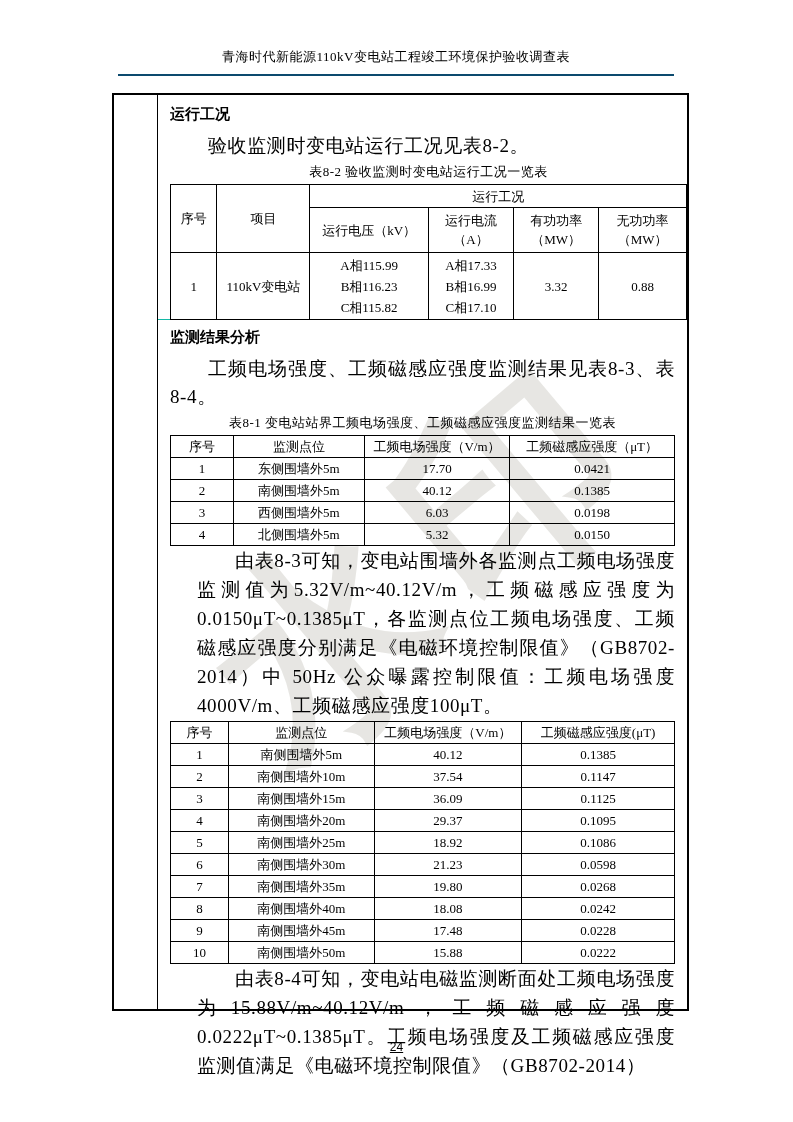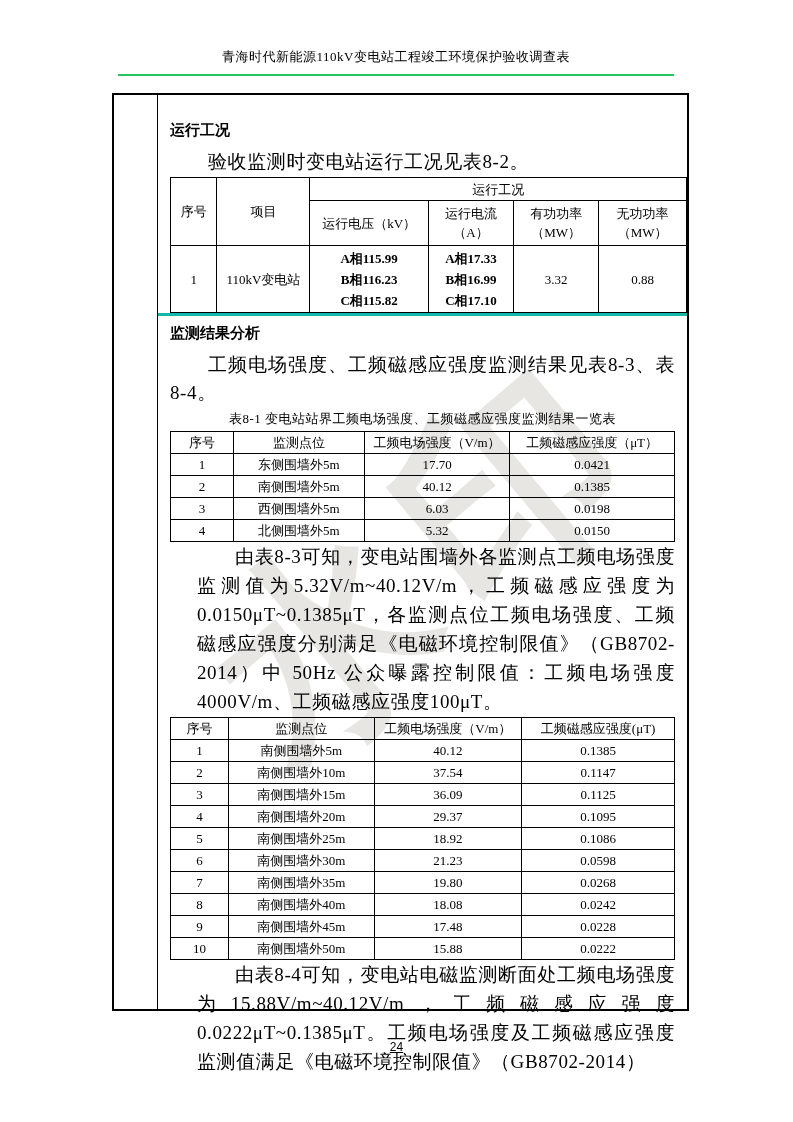--- a/index.html
+++ b/index.html
@@ -8,21 +8,21 @@
     width:793px; height:1122px;
     background:#ffffff;
     font-family:"Liberation Serif","DejaVu Serif",serif;
     color:#000;
     overflow:hidden;
   }
   
   .doc-header {
     position:absolute; left:118px; top:48px; width:556px;
     text-align:center;
-    border-bottom:2px solid #22c55e;
+    border-bottom:2px solid #0c4a6e;
     padding-bottom:8px;
     font-size:13px;
     letter-spacing:0.5px;
     z-index:2;
   }
   
   .watermark {
     position:absolute; left:150px; top:300px;
     width:560px; height:520px;
     display:flex; align-items:center; justify-content:center;
@@ -40,23 +40,22 @@
     width:577px; height:918px;
     border:2px solid #000;
     display:flex;
     box-sizing:border-box;
     z-index:1;
   }
   .left-col { width:44px; border-right:1px solid #000; box-sizing:border-box; }
   .main-col { flex:1; display:flex; flex-direction:column; box-sizing:border-box; }
   .sec1 {
     height:225px; box-sizing:border-box;
-    border-bottom:3px solid #14b8a6;
+    border-bottom:1px solid #14b8a6;
     padding:8px 0 0 12px;
-    margin-top:16px;
   }
   .sec2 { flex:1; padding:6px 12px 0 12px; box-sizing:border-box; }
   .sec-heading { font-size:15px; font-weight:bold; margin:2px 0 8px 0; }
   .para {
     font-size:19px; line-height:28px;
     text-indent:2em; text-align:justify;
     letter-spacing:0.6px;
     margin:0 0 1px 0;
   }
   .para.tall { line-height:29px;margin-left:27px; }
@@ -68,21 +67,21 @@
     text-align:center; vertical-align:middle;
     padding:1px 2px; line-height:19px;
     overflow:hidden;
   }
   
   .t2 col.c-idx{width:9%;} .t2 col.c-prj{width:18%;} .t2 col.c-v{width:23%;}
   .t2 col.c-a{width:16.5%;} .t2 col.c-p{width:16.5%;} .t2 col.c-q{width:17%;}
   .t2 .group-row th { height:20px; }
   .t2 .sub-row th { height:42px; }
   .t2 .data-row td { height:64px; }
-  .cell-lines div { line-height:21px;font-weight:bold; }
+  .cell-lines div { line-height:21px; }
   
   .t3 th:nth-child(1), .t3 td:nth-child(1) { width:12%; }
   .t3 th:nth-child(2), .t3 td:nth-child(2) { width:26%; }
   .t3 th:nth-child(3), .t3 td:nth-child(3) { width:29%; }
   .t3 th:nth-child(4), .t3 td:nth-child(4) { width:33%; }
   .t4 th:nth-child(1), .t4 td:nth-child(1) { width:11%; }
   .t4 th:nth-child(2), .t4 td:nth-child(2) { width:29%; }
   .t4 th:nth-child(3), .t4 td:nth-child(3) { width:29.5%; }
   .t4 th:nth-child(4), .t4 td:nth-child(4) { width:30.5%; }
   .t3 th, .t3 td, .t4 th, .t4 td { height:19px; }
@@ -106,20 +105,21 @@
 
   <div class="watermark">水印</div>
 
   <div class="outer">
     <div class="left-col"></div>
     <div class="main-col">
 
       <div class="sec1">
         <div class="sec-heading">运行工况</div>
         <p class="para">验收监测时变电站运行工况见表8-2。</p>
+        <div class="caption">表8-2  验收监测时变电站运行工况一览表</div>
 
         <table class="t2">
           <colgroup>
             <col class="c-idx">
               <col class="c-prj">
               <col class="c-v">
               <col class="c-a">
               <col class="c-p">
               <col class="c-q">
           </colgroup>

